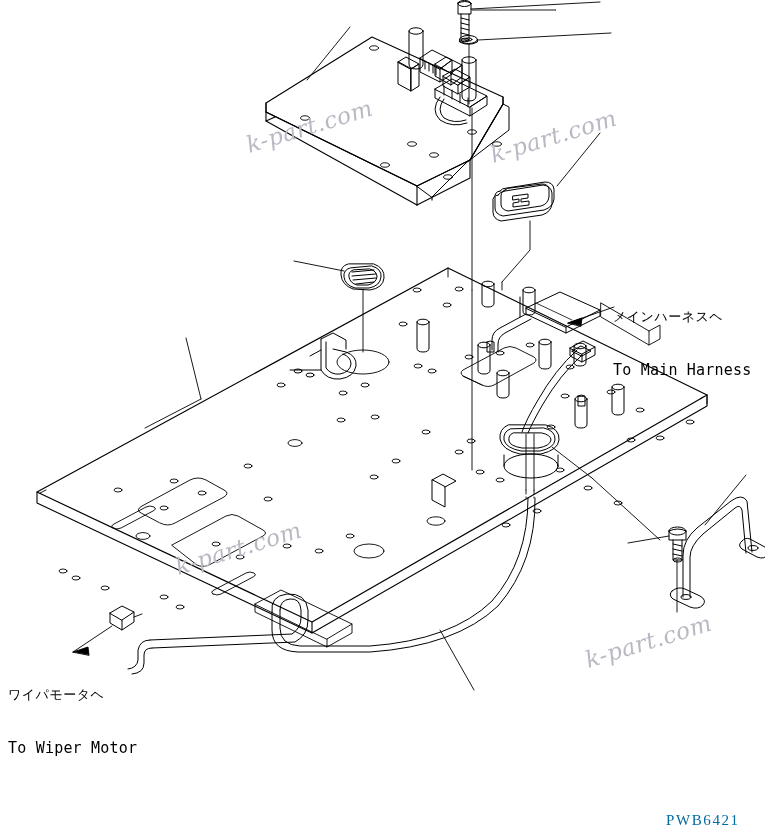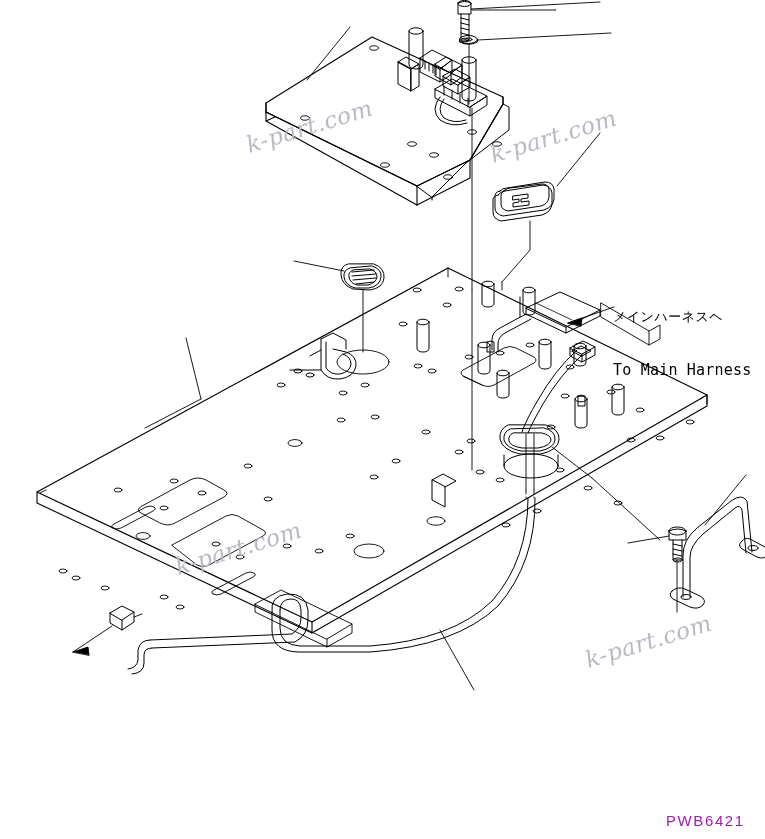--- a/index.html
+++ b/index.html
@@ -51,23 +51,23 @@
     left: 8px;
     top: 649px;
     text-align: left;
   }
   #part-number {
     position: absolute;
     left: 666px;
     top: 812px;
     font-size: 15px;
     letter-spacing: 1.6px;
-    color: #a21caf;
+    color: #0369a1;
     white-space: pre;
-    font-family: Liberation Sans, sans-serif;
+    font-family: Liberation Serif, serif;
   }
   .watermark {
     position: absolute;
     color: #b9b9c4;
     font-family: "DejaVu Serif", "Liberation Serif", serif;
     font-style: italic;
     font-size: 23px;
     letter-spacing: 0.5px;
     white-space: pre;
     transform-origin: left top;
@@ -437,20 +437,24 @@
       </g>
 
     </g>
   </svg>
 
   <div class="callout" id="harness-callout">
     <span class="jp">メインハーネスヘ</span>
     <span class="en">To Main Harness</span>
   </div>
 
+  <div class="callout" id="wiper-callout">
+    <span class="jp">ワイパモータヘ</span>
+    <span class="en">To Wiper Motor</span>
+  </div>
 
   <div id="part-number">PWB6421</div>
 
   <div class="watermark" id="wm-1">k-part.com</div>
   <div class="watermark" id="wm-2">k-part.com</div>
   <div class="watermark" id="wm-3">k-part.com</div>
   <div class="watermark" id="wm-4">k-part.com</div>
 
 </div>
 

